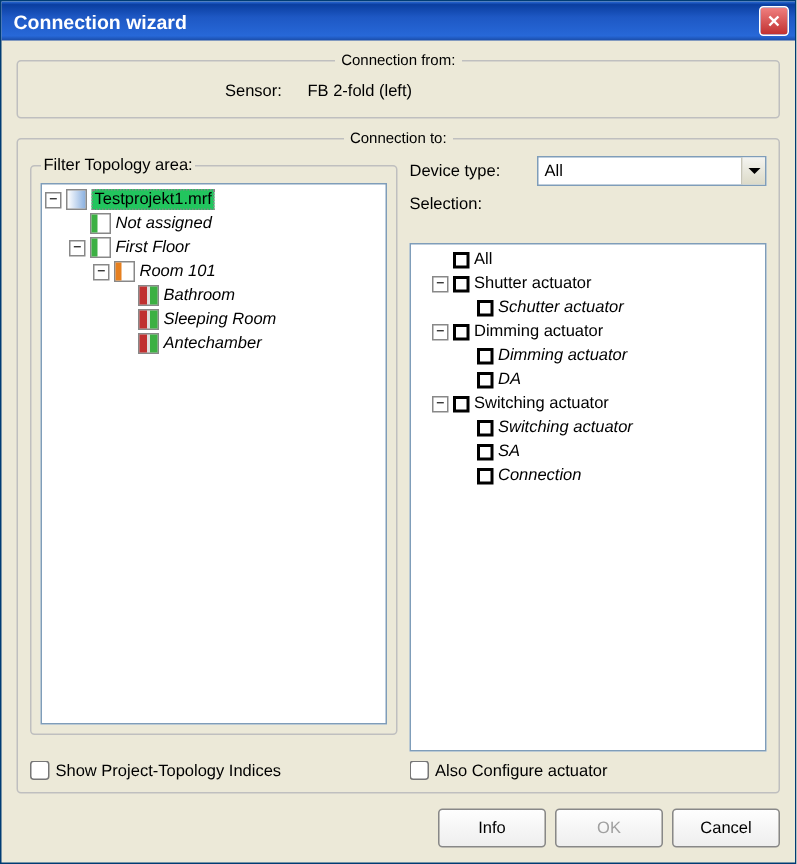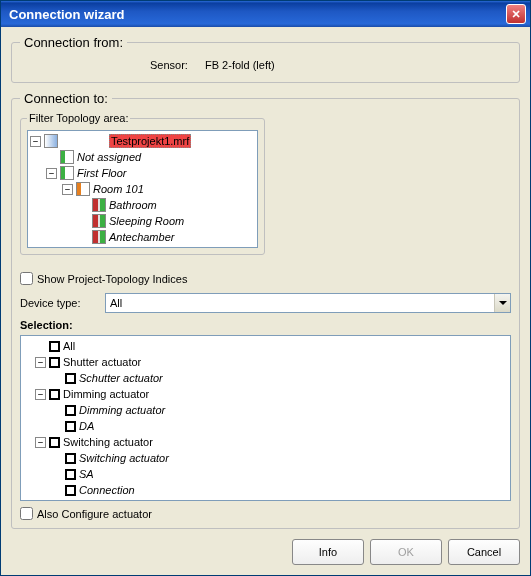--- a/index.html
+++ b/index.html
@@ -50,22 +50,23 @@
     flex-direction: column;
   }
   fieldset.group {
     border: 1px solid #bfbfbf;
     border-radius: 3px;
     padding: 6px 8px 8px 8px;
     margin: 0 0 8px 0;
   }
   fieldset.group > legend {
     padding: 0 4px;
-    font-size: 13px;
+    font-size: 10px;
     color: #000;
+    text-align: center;
   }
   .from-row {
     display: flex;
     padding: 3px 0 3px 130px;
   }
   .from-label { width: 55px; }
   .to-inner {
     display: flex;
     gap: 8px;
   }
@@ -111,21 +112,21 @@
     background: linear-gradient(#f4f4f0, #dcdac8);
     border-left: 1px solid #c8c6b8;
     display: flex; align-items: center; justify-content: center;
   }
   .combo-btn::after {
     content: "";
     border-left: 4px solid transparent;
     border-right: 4px solid transparent;
     border-top: 4px solid #000;
   }
-  .sel-label { margin-bottom: 2px; font-weight: bold; }
+  .sel-label { margin-bottom: 18px; }
   .tree { list-style: none; margin: 0; padding: 0; }
   .tree ul { list-style: none; margin: 0; padding-left: 16px; font-style: italic; }
   .node {
     display: flex;
     align-items: center;
     height: 16px;
     white-space: nowrap;
   }
   .toggle {
     width: 11px; height: 11px;
@@ -161,24 +162,23 @@
     content: ""; position: absolute; left: 0; top: 0; bottom: 0; width: 4px; background: #e68020;
   }
   .ico-red-green { background: #e0e0e0; }
   .ico-red-green::before {
     content: ""; position: absolute; left: 0; top: 0; bottom: 0; width: 5px; background: #c03030;
   }
   .ico-red-green::after {
     content: ""; position: absolute; right: 0; top: 0; bottom: 0; width: 5px; background: #3cb043;
   }
   .node-label.selected {
-    background: #ef4444;
+    background: #22c55e;
     border: 1px dotted #888;
     padding: 0 1px;
-    margin-left: 48px;
   }
   .chk-row {
     display: flex;
     align-items: center;
     margin-top: 6px;
   }
   .chk-row input { margin: 0 4px 0 0; }
   .button-row {
     display: flex;
     justify-content: flex-end;
@@ -192,21 +192,21 @@
     background: linear-gradient(#fefefe, #eee);
     border-radius: 3px;
     font-size: 11px;
     font-family: inherit;
     cursor: pointer;
   }
   .btn:disabled {
     color: #a0a0a0;
     cursor: default;
   }
-  .flex1 { flex: 1; display: flex; flex-direction: column; }
+  .flex1 { flex: 1; display: flex; flex-direction: row; }
 </style>
 </head>
 <body>
 
 <div class="window">
 
   <div class="titlebar">
     <div class="titlebar-title">Connection wizard</div>
     <div class="titlebar-close">✕</div>
   </div>

